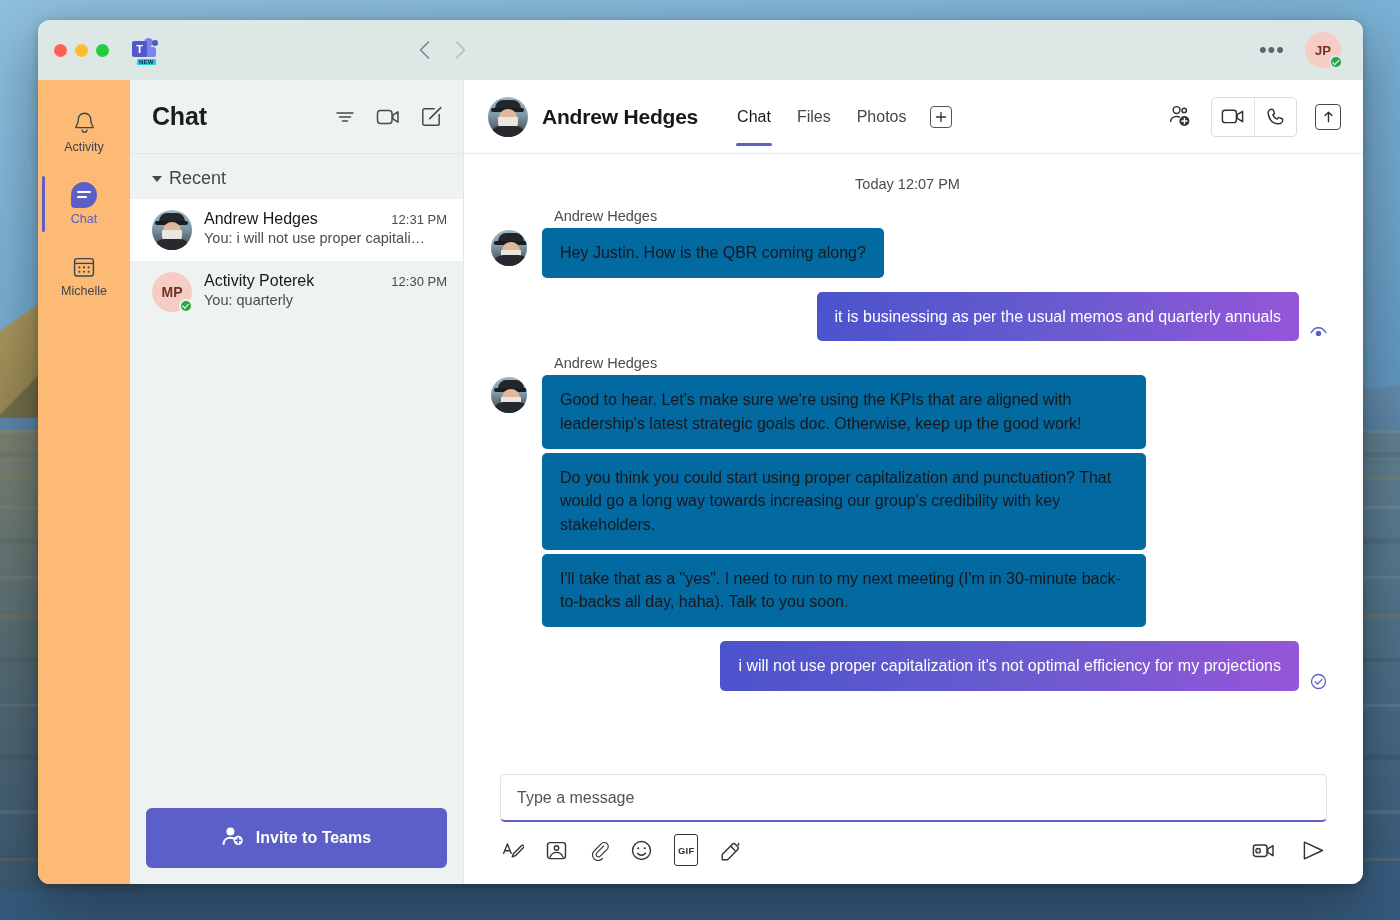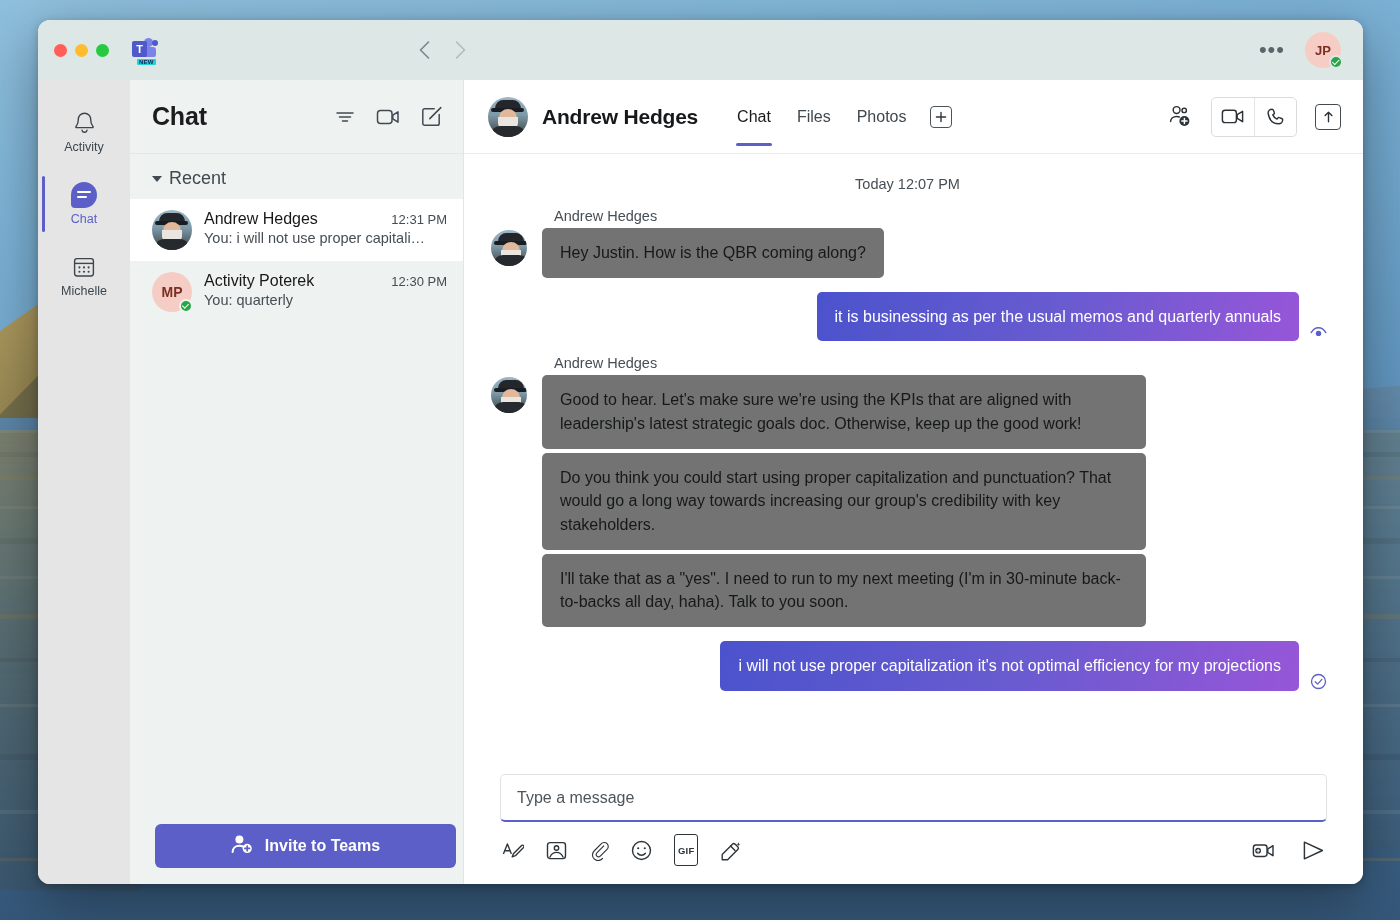--- a/index.html
+++ b/index.html
@@ -119,21 +119,21 @@
   .presence::after {
     content: ""; width: 6px; height: 3px; border-left: 1.6px solid #fff; border-bottom: 1.6px solid #fff;
     transform: rotate(-45deg) translate(0px, -1px);
   }
 
   
   #bodywrap { flex: 1; display: flex; min-height: 0; }
 
   
   #rail {
-    width: 92px; flex: 0 0 92px; background: #e5e5e5; padding-top: 18px;
+    width: 92px; flex: 0 0 92px; background: #fdba74; padding-top: 18px;
     display: flex; flex-direction: column; align-items: center; gap: 4px;
   }
   .rail-item {
     width: 92px; height: 68px; display: flex; flex-direction: column; align-items: center;
     justify-content: center; gap: 4px; color: #3d464d; font-size: 12.5px; cursor: pointer; position: relative;
   }
   .rail-item .ricon { height: 26px; display: flex; align-items: center; justify-content: center; }
   .rail-item.active { color: #5b5fc7; }
   .rail-item.active::before {
     content: ""; position: absolute; left: 4px; top: 6px; width: 3px; height: 56px;
@@ -195,23 +195,23 @@
   .chat-top { display: flex; align-items: baseline; }
   .chat-name { font-size: 16px; color: #17181a; font-weight: 400; }
   .chat-time { margin-left: auto; font-size: 13px; color: #454d54; white-space: nowrap; padding-left: 8px; }
   .chat-preview {
     font-size: 14.5px; color: #454d54; margin-top: 2px;
     white-space: nowrap; overflow: hidden; text-overflow: ellipsis;
   }
 
   #invite-wrap { margin-top: auto; padding: 16px; }
   #invite-btn {
-    height: 44px; background: #5b5fc7; color: #fff; border-radius: 6px; display: flex;
+    height: 60px; background: #5b5fc7; color: #fff; border-radius: 6px; display: flex;
     align-items: center; justify-content: center; gap: 12px; font-size: 16px; font-weight: 700;
-    cursor: pointer; border: none; width: 100%; font-family: "Liberation Sans", sans-serif; margin-left: 9px;
+    cursor: pointer; border: none; width: 100%; font-family: "Liberation Sans", sans-serif;
   }
 
   
   #conv { flex: 1; display: flex; flex-direction: column; min-width: 0; background: #fff; }
   #conv-head {
     height: 74px; flex: 0 0 74px; display: flex; align-items: center; padding: 0 22px 0 24px;
     border-bottom: 1px solid #e8eaec; position: relative;
   }
   #conv-av { width: 40px; height: 40px; flex: 0 0 40px; margin-right: 14px; }
   #conv-name { font-size: 21px; font-weight: 700; color: #16181a; letter-spacing: -.2px; }
@@ -246,21 +246,21 @@
   
   #messages { flex: 1; overflow: hidden; padding: 22px 36px 4px 24px; }
   #daystamp { text-align: center; color: #464e55; font-size: 14.5px; margin-bottom: 16px; }
   .msg-group { margin-bottom: 4px; }
   .sender-name { font-size: 14.5px; color: #464e55; margin: 10px 0 4px 66px; }
   .row-in { display: flex; align-items: flex-start; gap: 12px; margin-bottom: 4px; }
   .row-in .av-slot { width: 42px; flex: 0 0 42px; display: flex; justify-content: center; padding-top: 2px; }
   .row-in .av-slot .av-photo { width: 36px; height: 36px; }
   .row-in .av-slot.empty { visibility: hidden; }
   .bubble-in {
-    background: #737373; border-radius: 5px; padding: 13px 18px; font-size: 16px; line-height: 1.48;
+    background: #0369a1; border-radius: 5px; padding: 13px 18px; font-size: 16px; line-height: 1.48;
     color: #16181a; max-width: 604px;
   }
   .row-out { display: flex; justify-content: flex-end; align-items: flex-end; gap: 10px; margin: 14px 0; }
   .bubble-out {
     background: linear-gradient(100deg, #4b53cc 0%, #6a5bd0 52%, #9656d8 100%);
     color: #fff; border-radius: 5px; padding: 13px 18px; font-size: 16px; line-height: 1.48;
     max-width: 604px;
   }
   .receipt { width: 18px; height: 18px; color: #5b5fc7; display: flex; align-items: center; justify-content: center; }
 

